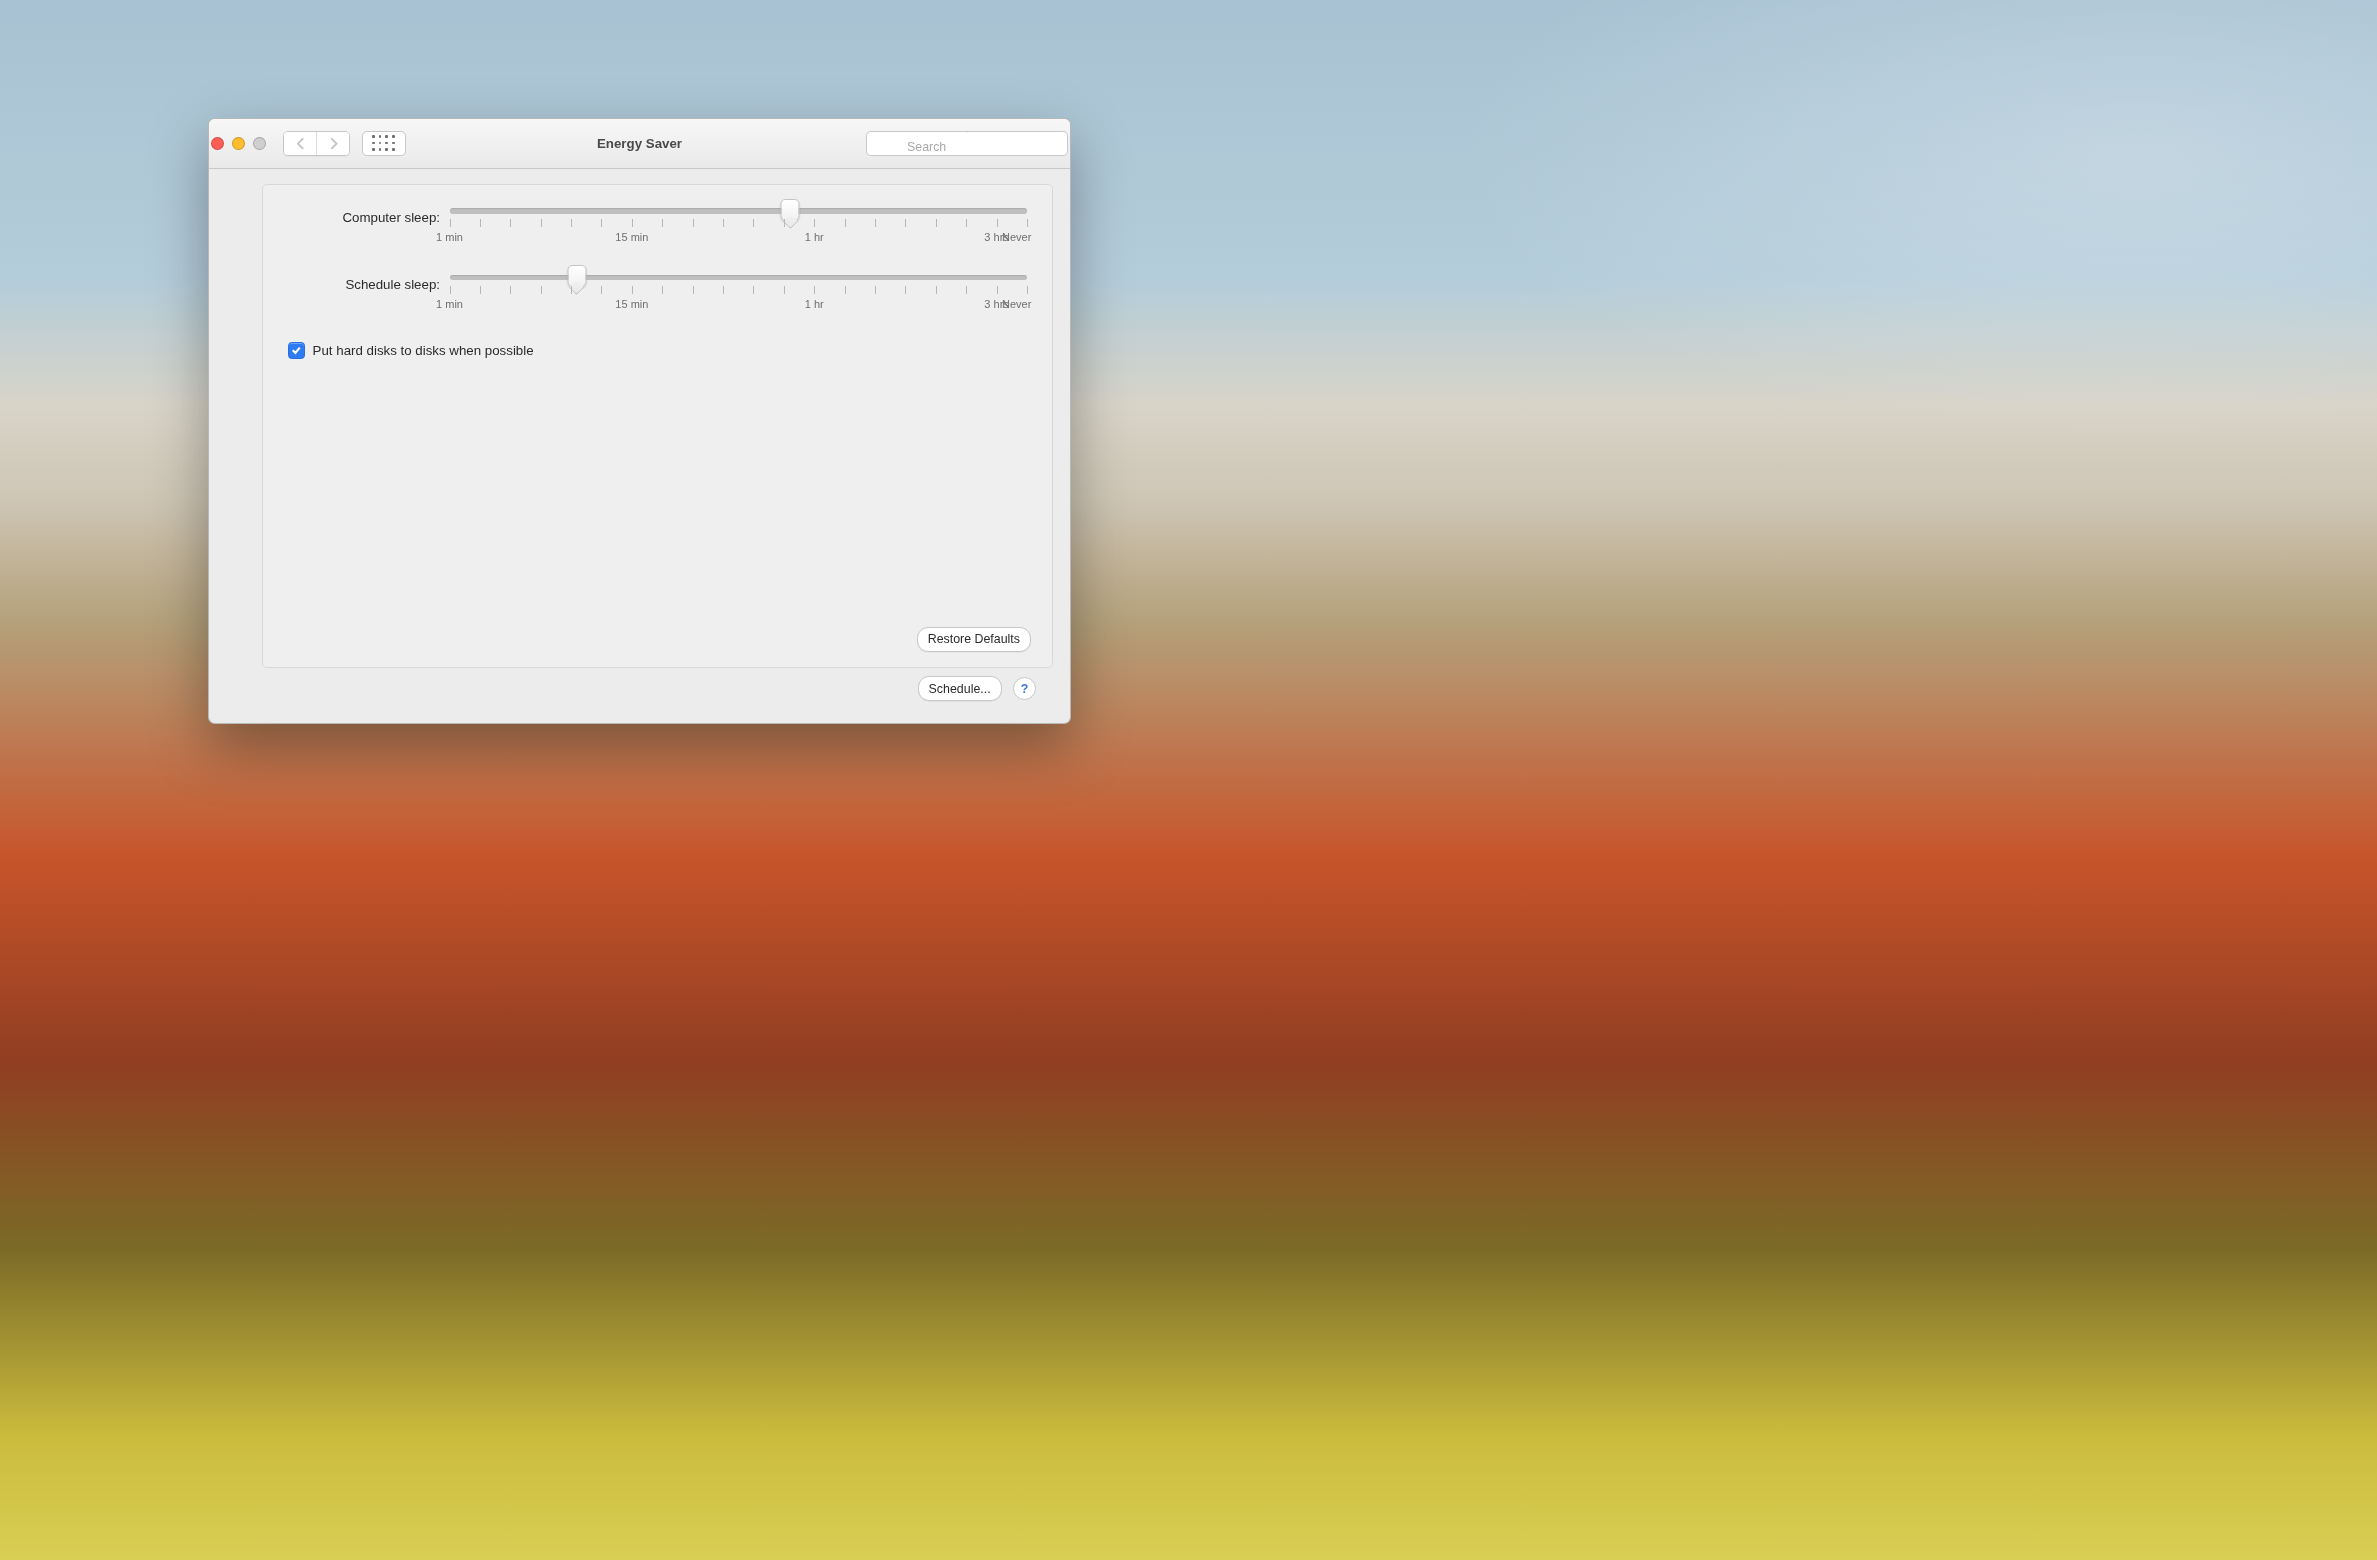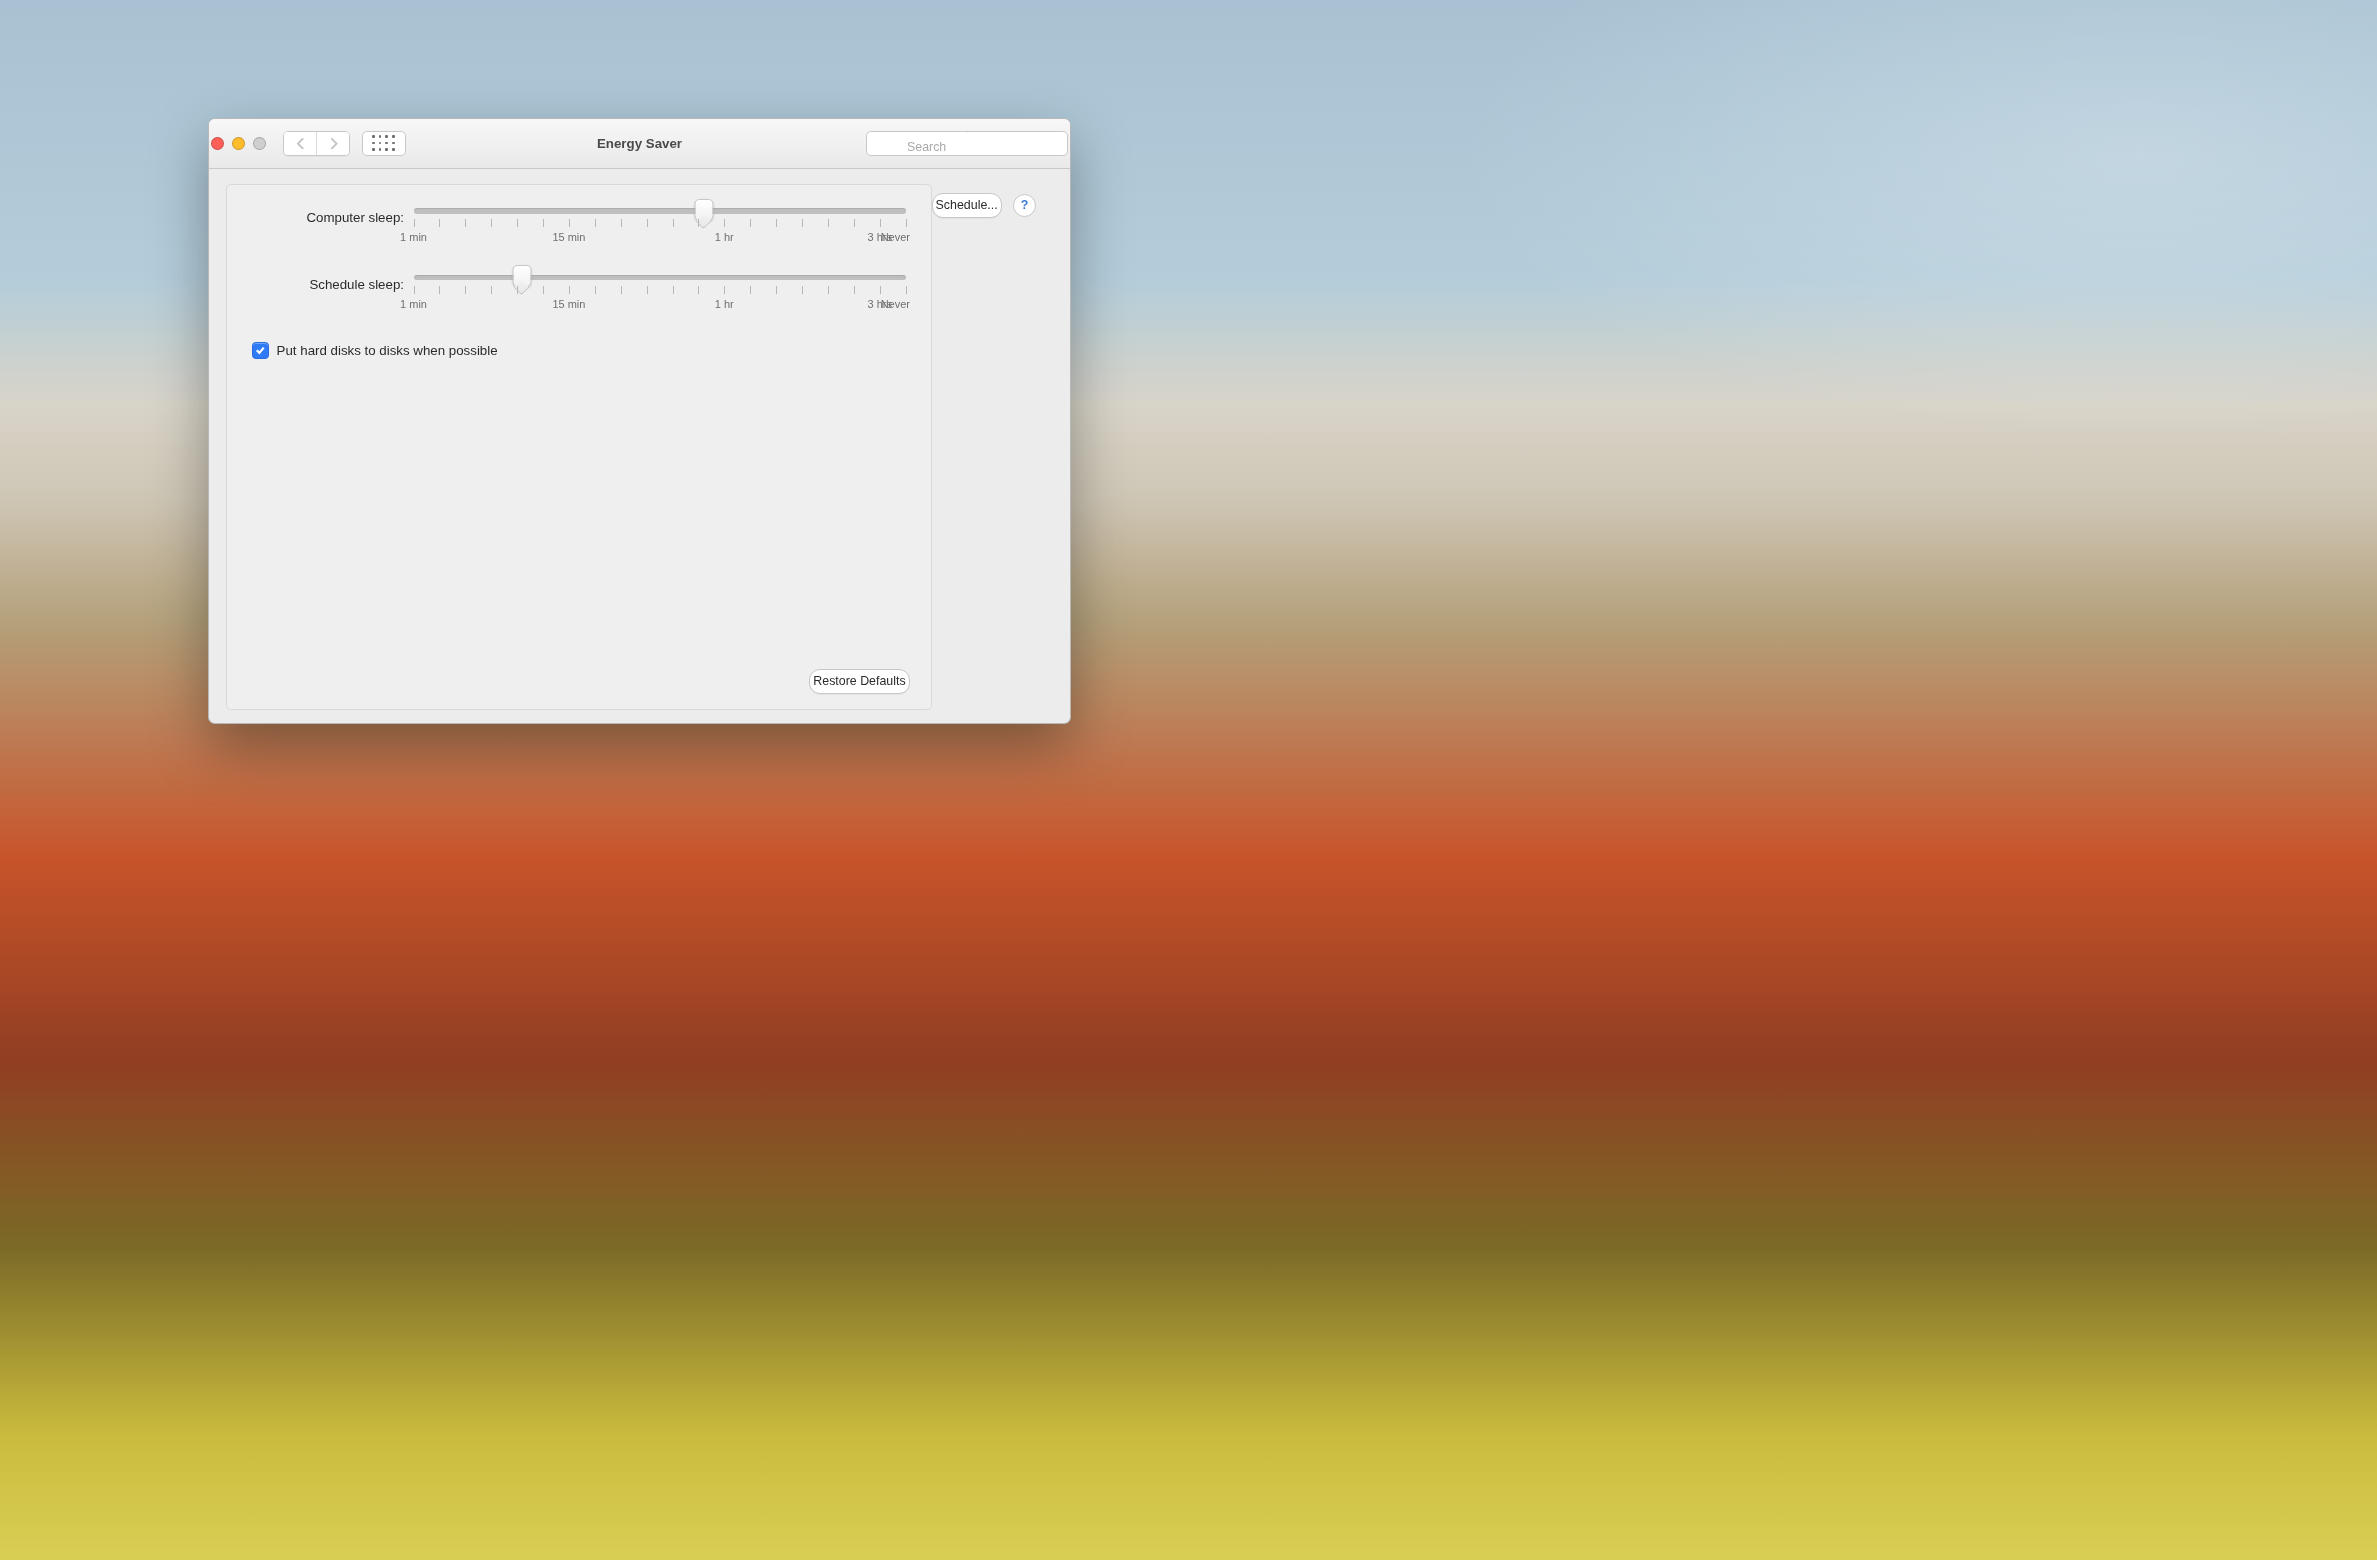--- a/index.html
+++ b/index.html
@@ -96,22 +96,23 @@
   }
   .search svg{stroke:#a5a5a5;}
   .search input{
     border:none;outline:none;background:transparent;width:60%;
     font-size:12.4px;color:#6e6e6e;text-align:left;
   }
   .search input::placeholder{color:#a9a9a9;}
 
   
   .content{
-    flex:1;display:flex;flex-direction:row;
+    flex:1;display:flex;flex-direction:column;
     padding:15px 17px 13.3px 17px;
+    margin-left:36px;
   }
   .panel{
     flex:1;
     background:#efefef;
     border:1px solid #d8d8d8;border-radius:4.8px;
     padding:23px 25px 15px 25px;
     position:relative;
   }
 
   
@@ -150,21 +151,21 @@
   .chk-row{display:flex;align-items:center;gap:7.6px;margin-top:7.6px;}
   .chk{
     width:15px;height:15px;border-radius:3.8px;background:#2f7bf6;color:#fff;
     display:flex;align-items:center;justify-content:center;border:1px solid #2a6de0;
     box-shadow:inset 0 1px 0 rgba(255,255,255,0.3);
   }
   .chk svg{width:10.5px;height:10.5px;fill:none;stroke:#fff;stroke-width:2.5;}
   .chk-label{font-size:13.3px;color:#2b2b2b;}
 
   .btn{
-    height:23px;padding:0 3px;border:1px solid #c7c7c7;border-radius:11px;background:#fff;
+    height:23px;padding:0 10px;border:1px solid #c7c7c7;border-radius:11px;background:#fff;
     font-size:12.4px;color:#2b2b2b;display:inline-flex;align-items:center;justify-content:center;
     box-shadow:0 1px 0 rgba(0,0,0,0.04);
   }
 
   .restore{position:absolute;right:21px;bottom:15px;}
 
   .bottombar{
     height:42px;display:flex;align-items:center;justify-content:flex-end;gap:11.4px;
     padding-right:17px;
   }

